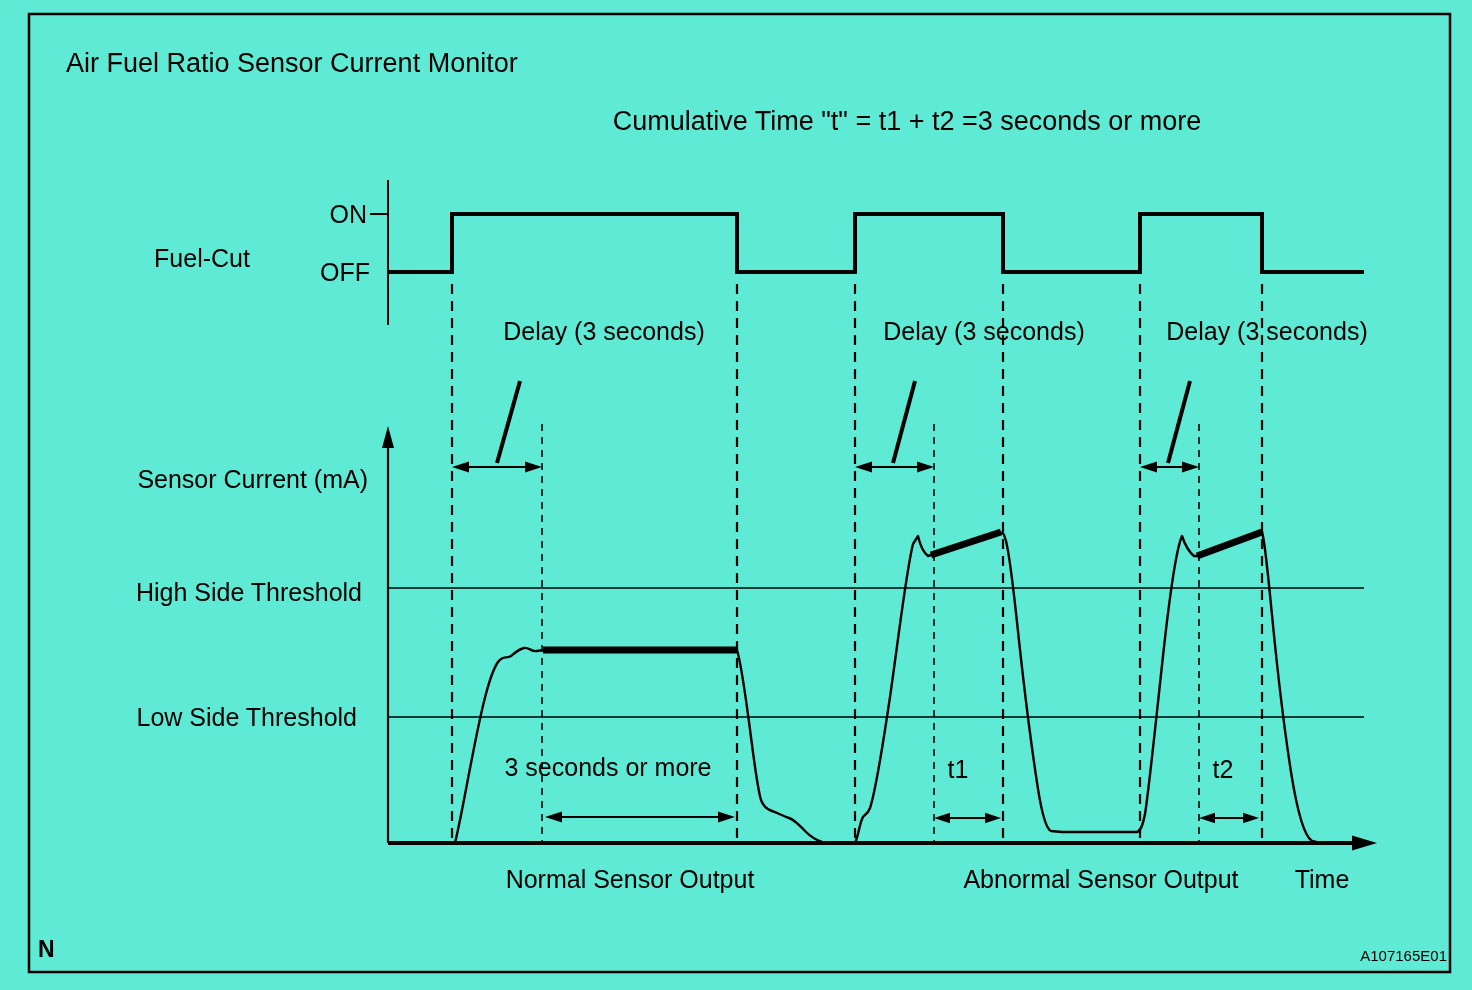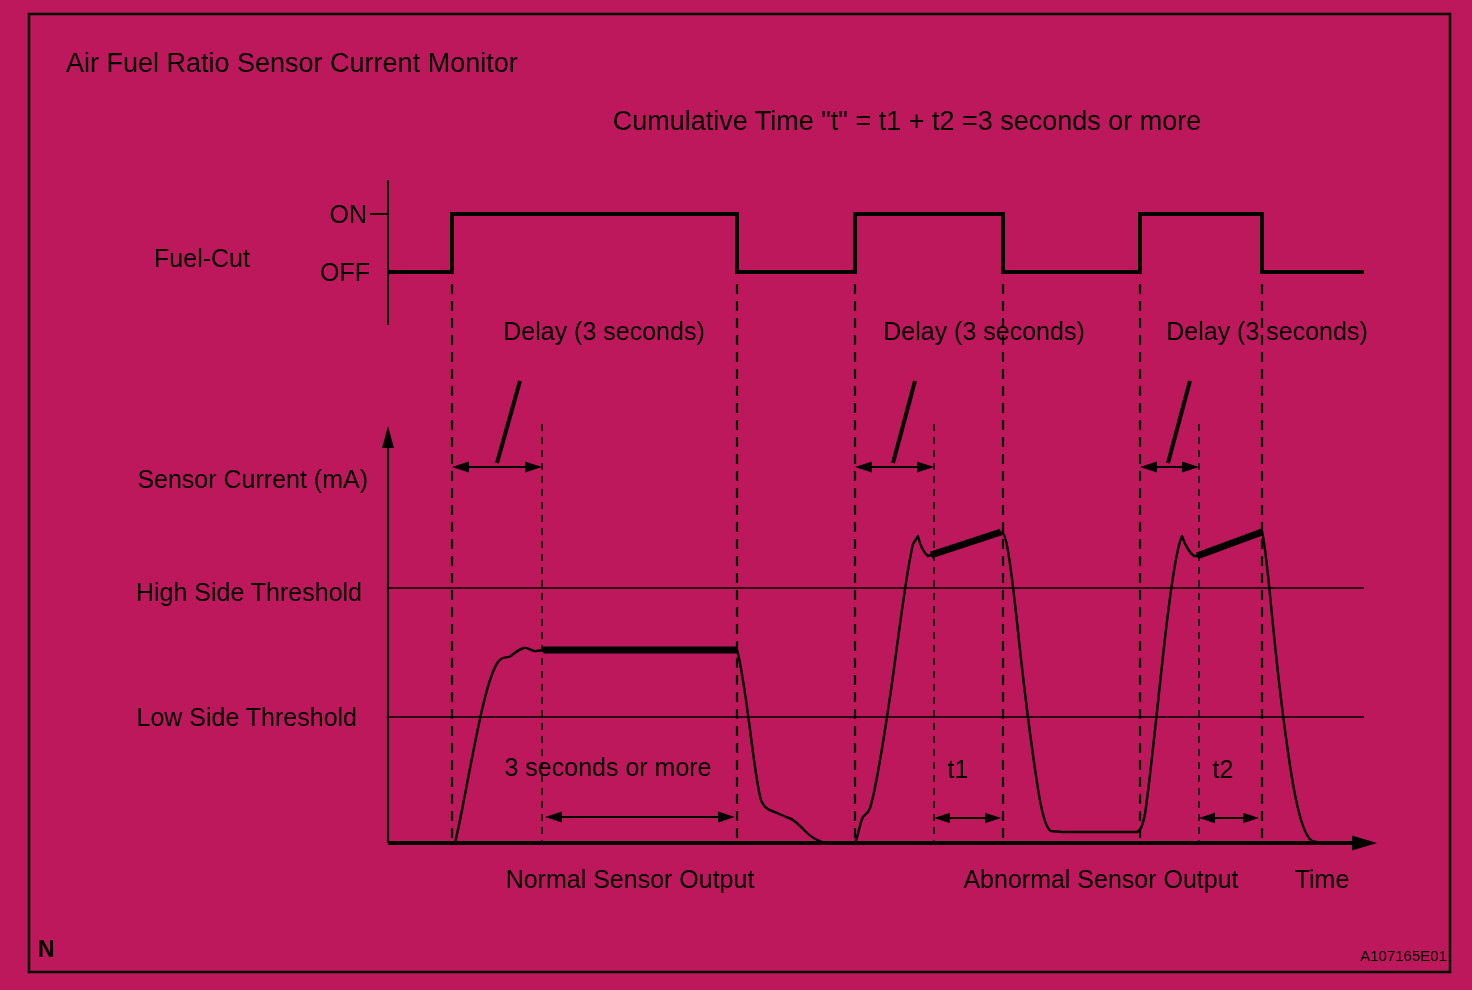--- a/index.html
+++ b/index.html
@@ -7,21 +7,21 @@
     padding: 0;
     width: 1472px;
     height: 990px;
     background: #ffffff;
     font-family: "Liberation Sans", sans-serif;
   }
   #diagram-root {
     position: relative;
     width: 1472px;
     height: 990px;
-    background: #be185d;
+    background: #5eead4;
   }
   svg { display: block; }
   text {
     fill: #000000;
     font-family: "Liberation Sans", sans-serif;
   }
   .lbl   { font-size: 25px; }
   .title { font-size: 27px; }
   .note  { font-size: 23px; font-weight: bold; }
   .code  { font-size: 15px; }

